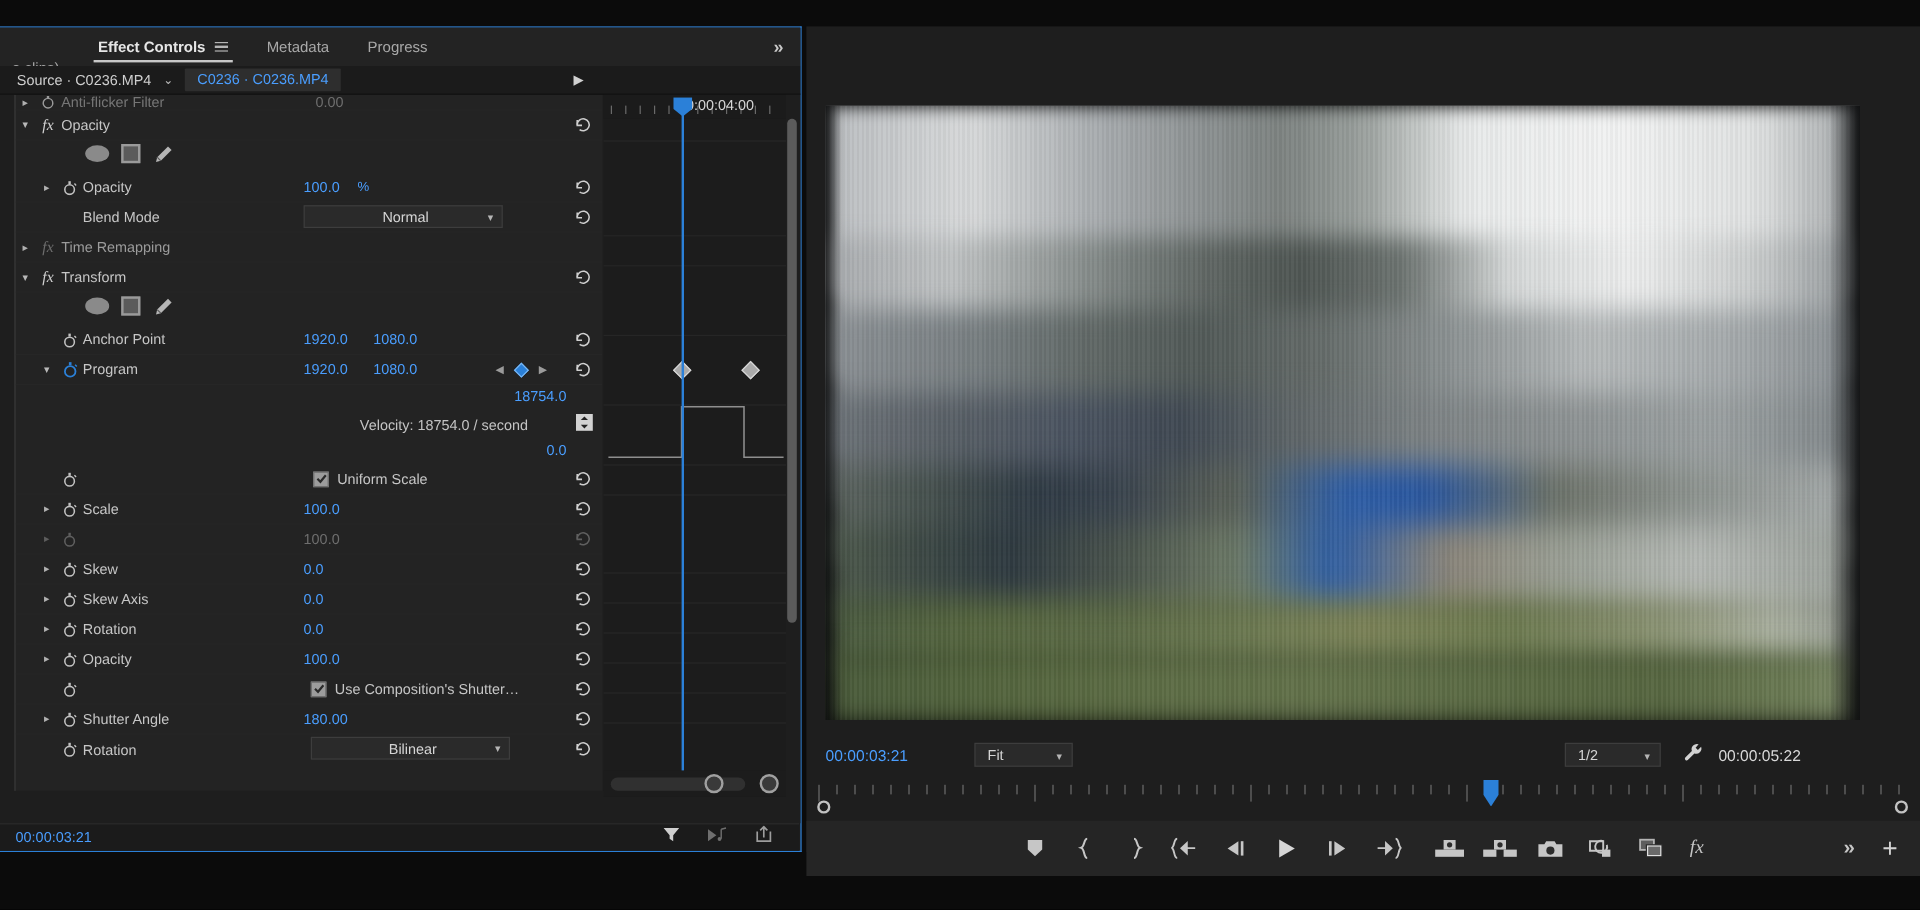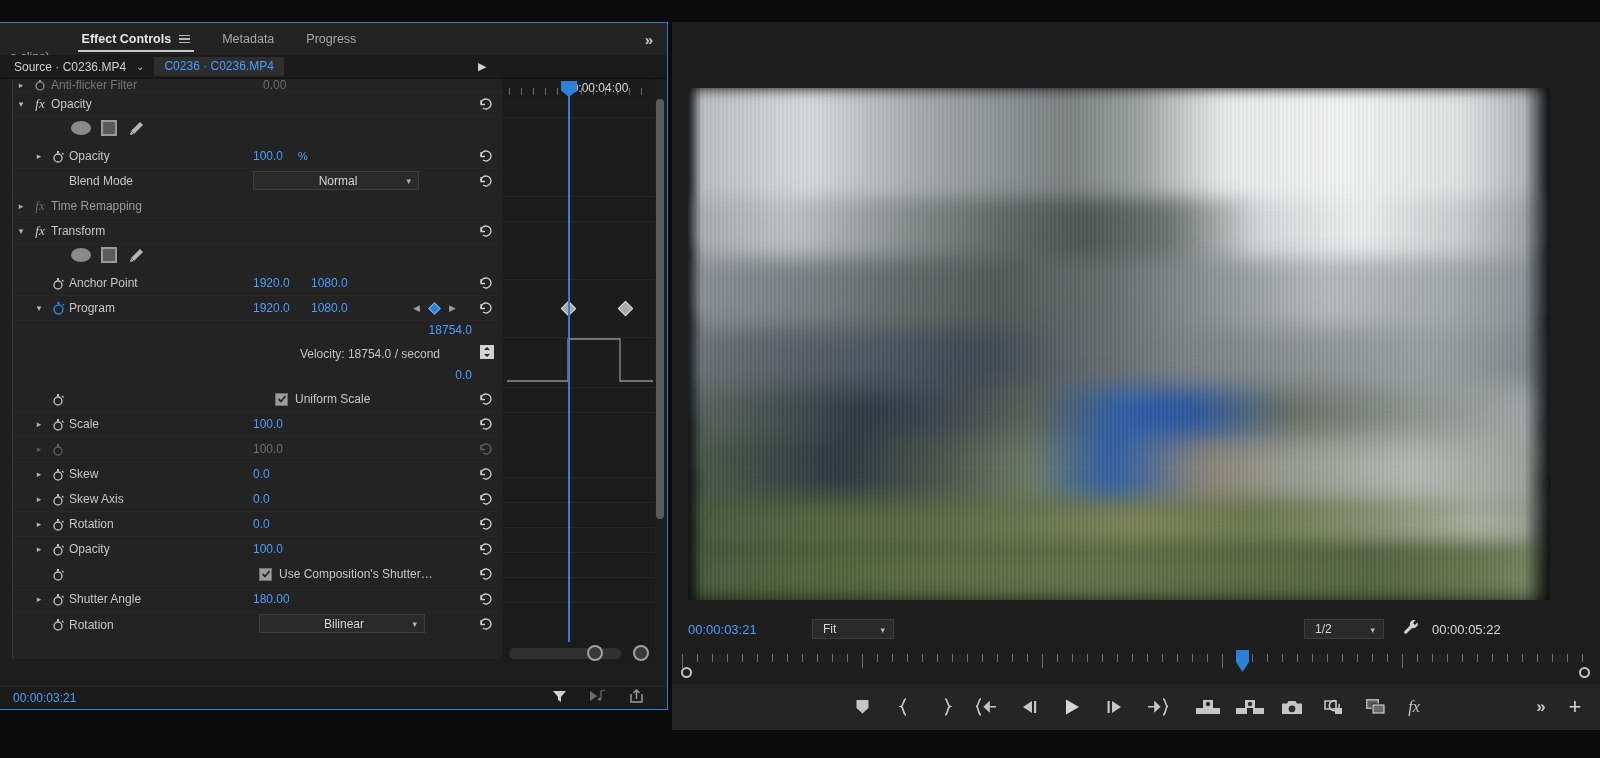--- a/index.html
+++ b/index.html
@@ -449,21 +449,21 @@
 
         <div class="prow">
           <span class="disclosure blank">▸</span>
           <span class="sw" style="margin-left:18px;">
             <svg width="12" height="13" viewBox="0 0 12 13">
                 <circle cx="6" cy="8" r="4" fill="none" stroke="#c2c2c2" stroke-width="1.3"></circle>
                 <rect x="5" y="1" width="2" height="2.5" fill="#c2c2c2"></rect>
                 <path d="M10 3 L11.5 4.5" stroke="#c2c2c2" stroke-width="1.2"></path>
               </svg>
           </span>
-          <span class="cbrow" style="left:262px;">
+          <span class="cbrow" style="left:248px;">
             <span class="cbox">
               <svg width="10" height="10" viewBox="0 0 10 10">
                   <path d="M1.5 5 L4 7.5 L8.5 2" fill="none" stroke="#2a2a2a" stroke-width="1.8"></path>
                 </svg>
             </span>
             <span class="cblabel">Uniform Scale</span>
           </span>
           <span class="reset">
             <svg width="16" height="16" viewBox="0 0 16 16">
                 <path d="M3 8 a5 5 0 1 1 2 4" fill="none" stroke="#cfcfcf" stroke-width="1.3"></path>

